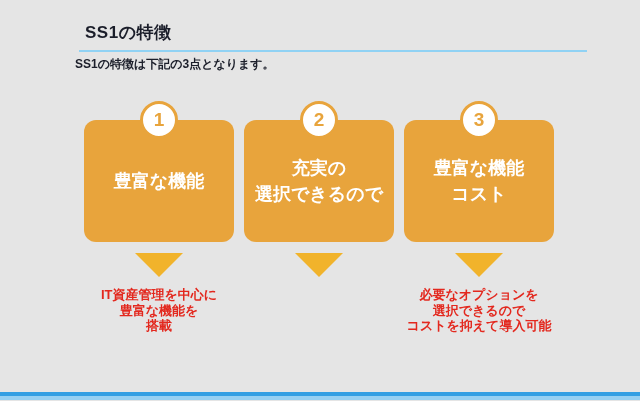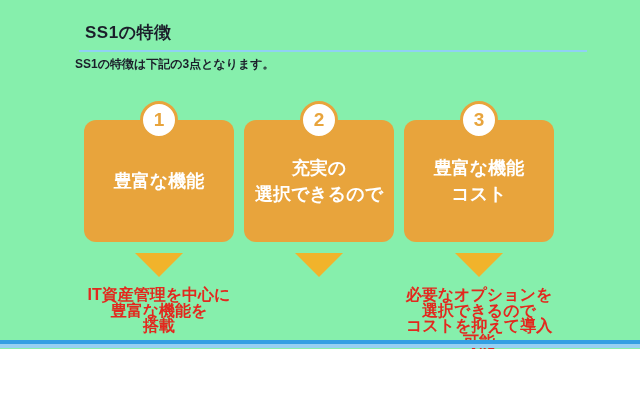--- a/index.html
+++ b/index.html
@@ -8,21 +8,21 @@
     --text-red:#E3281E;
     --heading-dark:#1B1E2A;
     --underline-blue:#90D2F4;
     --footer-blue-dark:#339FE3;
     --footer-blue-light:#96D0F2;
     --card-text:#FFFFFF;
   }
   *{margin:0;padding:0;box-sizing:border-box;}
   html,body{width:640px;height:401px;}
   body{font-family:"Liberation Sans","DejaVu Sans",sans-serif;background:#fff;}
-  .slide{position:relative;width:640px;height:349px;background:#86efac;overflow:hidden;}
+  .slide{position:relative;width:640px;height:401px;background:#e5e5e5;overflow:hidden;}
 
   .header{position:absolute;left:79px;top:22px;width:508px;
           border-bottom:2px solid var(--underline-blue);padding:0 0 6px 6px;}
   .page-title{font-size:17px;font-weight:bold;color:var(--heading-dark);line-height:22px;letter-spacing:.5px;}
   .page-subtitle{position:absolute;left:75px;top:57px;font-size:12px;font-weight:bold;
                  color:var(--heading-dark);line-height:14px;}
 
   .features{position:absolute;left:84px;top:101px;width:470px;display:flex;gap:10px;}
   .feature-col{width:150px;display:flex;flex-direction:column;align-items:center;}
   .num-badge{position:relative;z-index:2;width:38px;height:38px;border-radius:50%;
@@ -30,21 +30,21 @@
              display:flex;align-items:center;justify-content:center;
              font-size:19px;font-weight:bold;color:var(--box-orange);}
   .card{width:150px;height:122px;margin-top:-19px;background:var(--box-orange);
         border-radius:12px;display:flex;align-items:center;justify-content:center;
         text-align:center;color:var(--card-text);font-size:18px;font-weight:bold;
         line-height:26px;white-space:pre-line;}
   .down-arrow{margin-top:11px;width:0;height:0;
               border-left:24px solid transparent;border-right:24px solid transparent;
               border-top:24px solid var(--arrow-yellow);}
   .feature-desc{margin-top:10px;text-align:center;color:var(--text-red);
-                font-size:16px;font-weight:bold;line-height:15.5px;white-space:pre-line;}
+                font-size:13px;font-weight:bold;line-height:15.5px;white-space:pre-line;}
 
   .footer-bar{position:absolute;left:0;right:0;bottom:1px;}
   .footer-stripe-dark{height:4px;background:var(--footer-blue-dark);}
   .footer-stripe-light{height:4px;background:var(--footer-blue-light);}
 </style>
 </head>
 <body>
 
 <div class="slide">
 

